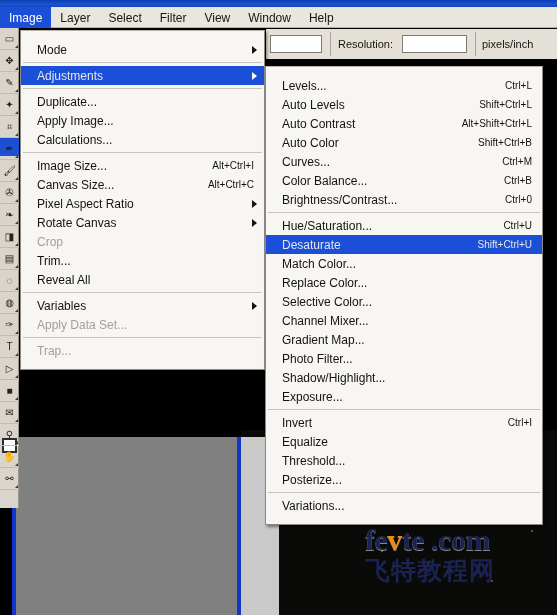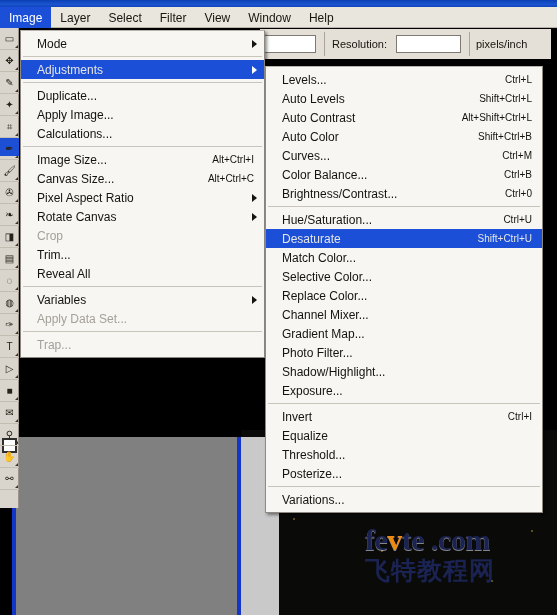--- a/index.html
+++ b/index.html
@@ -132,21 +132,21 @@
     cursor: default;
   }
   .menu-item.active {
     background: #1b4fd8;
     color: #ffffff;
   }
 
   
   .optionsbar {
     position: absolute;
-    left: 260px; top: 29px;
+    left: 266px; top: 29px;
     width: 291px; height: 30px;
     background: #e4e0d7;
     box-sizing: border-box;
   }
   .opt-field {
     position: absolute;
     background: #ffffff;
     border: 1px solid #7e7a72;
     box-sizing: border-box;
     height: 18px;
@@ -165,21 +165,21 @@
   }
 
   
   .dropdown {
     position: absolute;
     background: #f7f6f2;
     border: 1px solid #8d8880;
     border-top-color: #b9b4ac;
     box-shadow: 2px 2px 3px rgba(0,0,0,.45);
     box-sizing: border-box;
-    padding: 3px 0;
+    padding: 9px 0;
   }
   .mrow {
     position: relative;
     display: flex;
     align-items: center;
     height: 19px;
     padding: 0 6px 0 16px;
     font-size: 12px;
     color: #14130d;
     white-space: nowrap;
@@ -479,24 +479,24 @@
         <span class="maccel">Ctrl+U</span>
       </div>
       <div class="mrow highlight">
         <span class="mlabel">Desaturate</span>
         <span class="maccel">Shift+Ctrl+U</span>
       </div>
       <div class="mrow">
         <span class="mlabel">Match Color...</span>
       </div>
       <div class="mrow">
+        <span class="mlabel">Replace Color...</span>
+      </div>
+      <div class="mrow">
         <span class="mlabel">Selective Color...</span>
-      </div>
-      <div class="mrow">
-        <span class="mlabel">Replace Color...</span>
       </div>
       <div class="mrow">
         <span class="mlabel">Channel Mixer...</span>
       </div>
       <div class="mrow">
         <span class="mlabel">Gradient Map...</span>
       </div>
       <div class="mrow">
         <span class="mlabel">Photo Filter...</span>
       </div>

